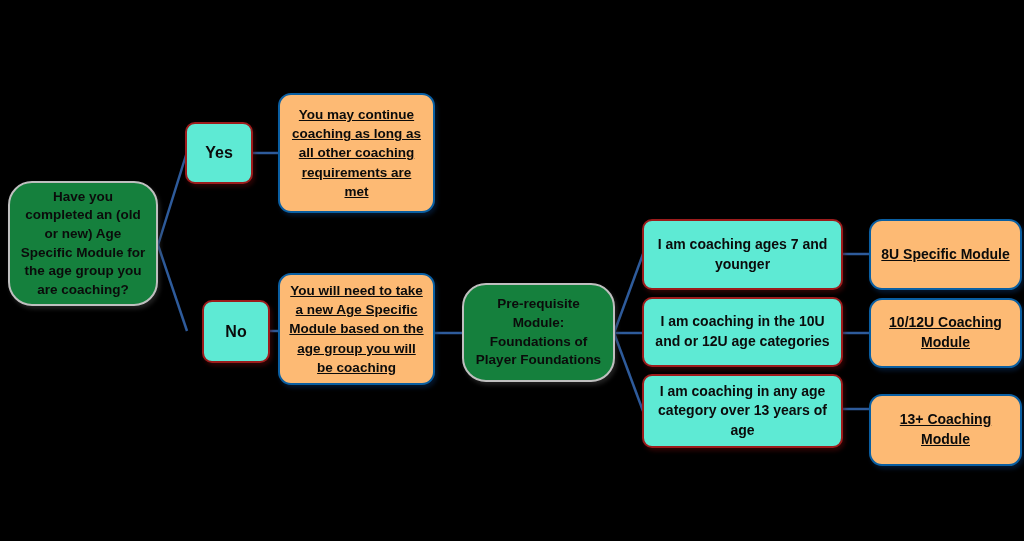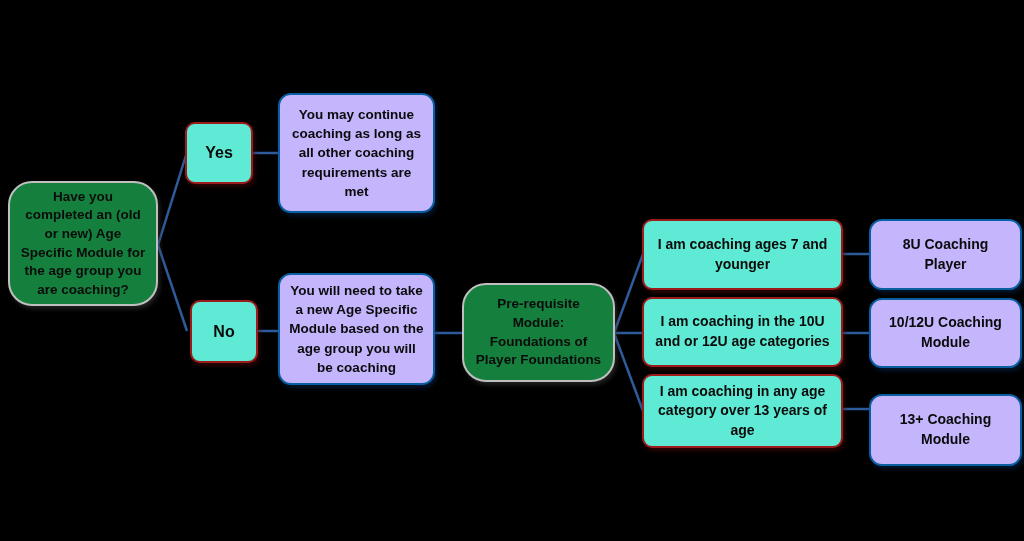--- a/index.html
+++ b/index.html
@@ -37,32 +37,33 @@
     border-radius: 24px;
     box-shadow: 2px 3px 4px rgba(60,60,60,0.55);
   }
   .red-box {
     background: #5eead4;
     border: 2px solid #9C1C1C;
     border-radius: 10px;
     box-shadow: 2px 3px 4px rgba(80,10,10,0.55);
   }
   .blue-box {
-    background: #c4b5fd;
+    background: #fdba74;
     border: 2px solid #0A5FA2;
     border-radius: 13px;
     box-shadow: 2px 3px 4px rgba(10,40,80,0.55);
+    text-decoration: underline;
   }
   .node .txt { padding: 4px 9px; }
 
   
   #question-box   { left: 8px;   top: 181px; width: 150px; height: 125px; font-size: 13.5px; line-height: 1.38; }
   
   #yes-box        { left: 185px; top: 122px; width: 68px;  height: 62px;  font-size: 16px; }
-  #no-box         { left: 190px; top: 300px; width: 68px;  height: 63px;  font-size: 16px; }
+  #no-box         { left: 202px; top: 300px; width: 68px;  height: 63px;  font-size: 16px; }
   
   #yes-outcome-box{ left: 278px; top: 93px;  width: 157px; height: 120px; font-size: 13.5px; line-height: 1.42; }
   #no-outcome-box { left: 278px; top: 273px; width: 157px; height: 112px; font-size: 13.5px; line-height: 1.42; }
   
   #prerequisite-box{ left: 462px; top: 283px; width: 153px; height: 99px; font-size: 13.5px; line-height: 1.38; }
   
   .cond { left: 642px; width: 201px; font-size: 14px; line-height: 1.4; }
   #condition-box-8u    { top: 219px; height: 71px; }
   #condition-box-10-12 { top: 297px; height: 70px; }
   #condition-box-13    { top: 374px; height: 74px; }
@@ -119,21 +120,21 @@
     <div class="txt">I am coaching ages 7 and younger</div>
   </div>
   <div class="node red-box cond" id="condition-box-10-12">
     <div class="txt">I am coaching in the 10U and or 12U age categories</div>
   </div>
   <div class="node red-box cond" id="condition-box-13">
     <div class="txt">I am coaching in any age category over 13 years of age</div>
   </div>
 
   <div class="node blue-box mod" id="module-box-8u">
-    <div class="txt">8U Coaching Player</div>
+    <div class="txt">8U Specific Module</div>
   </div>
   <div class="node blue-box mod" id="module-box-10-12">
     <div class="txt">10/12U Coaching Module</div>
   </div>
   <div class="node blue-box mod" id="module-box-13">
     <div class="txt">13+ Coaching Module</div>
   </div>
 
 </div>
 

